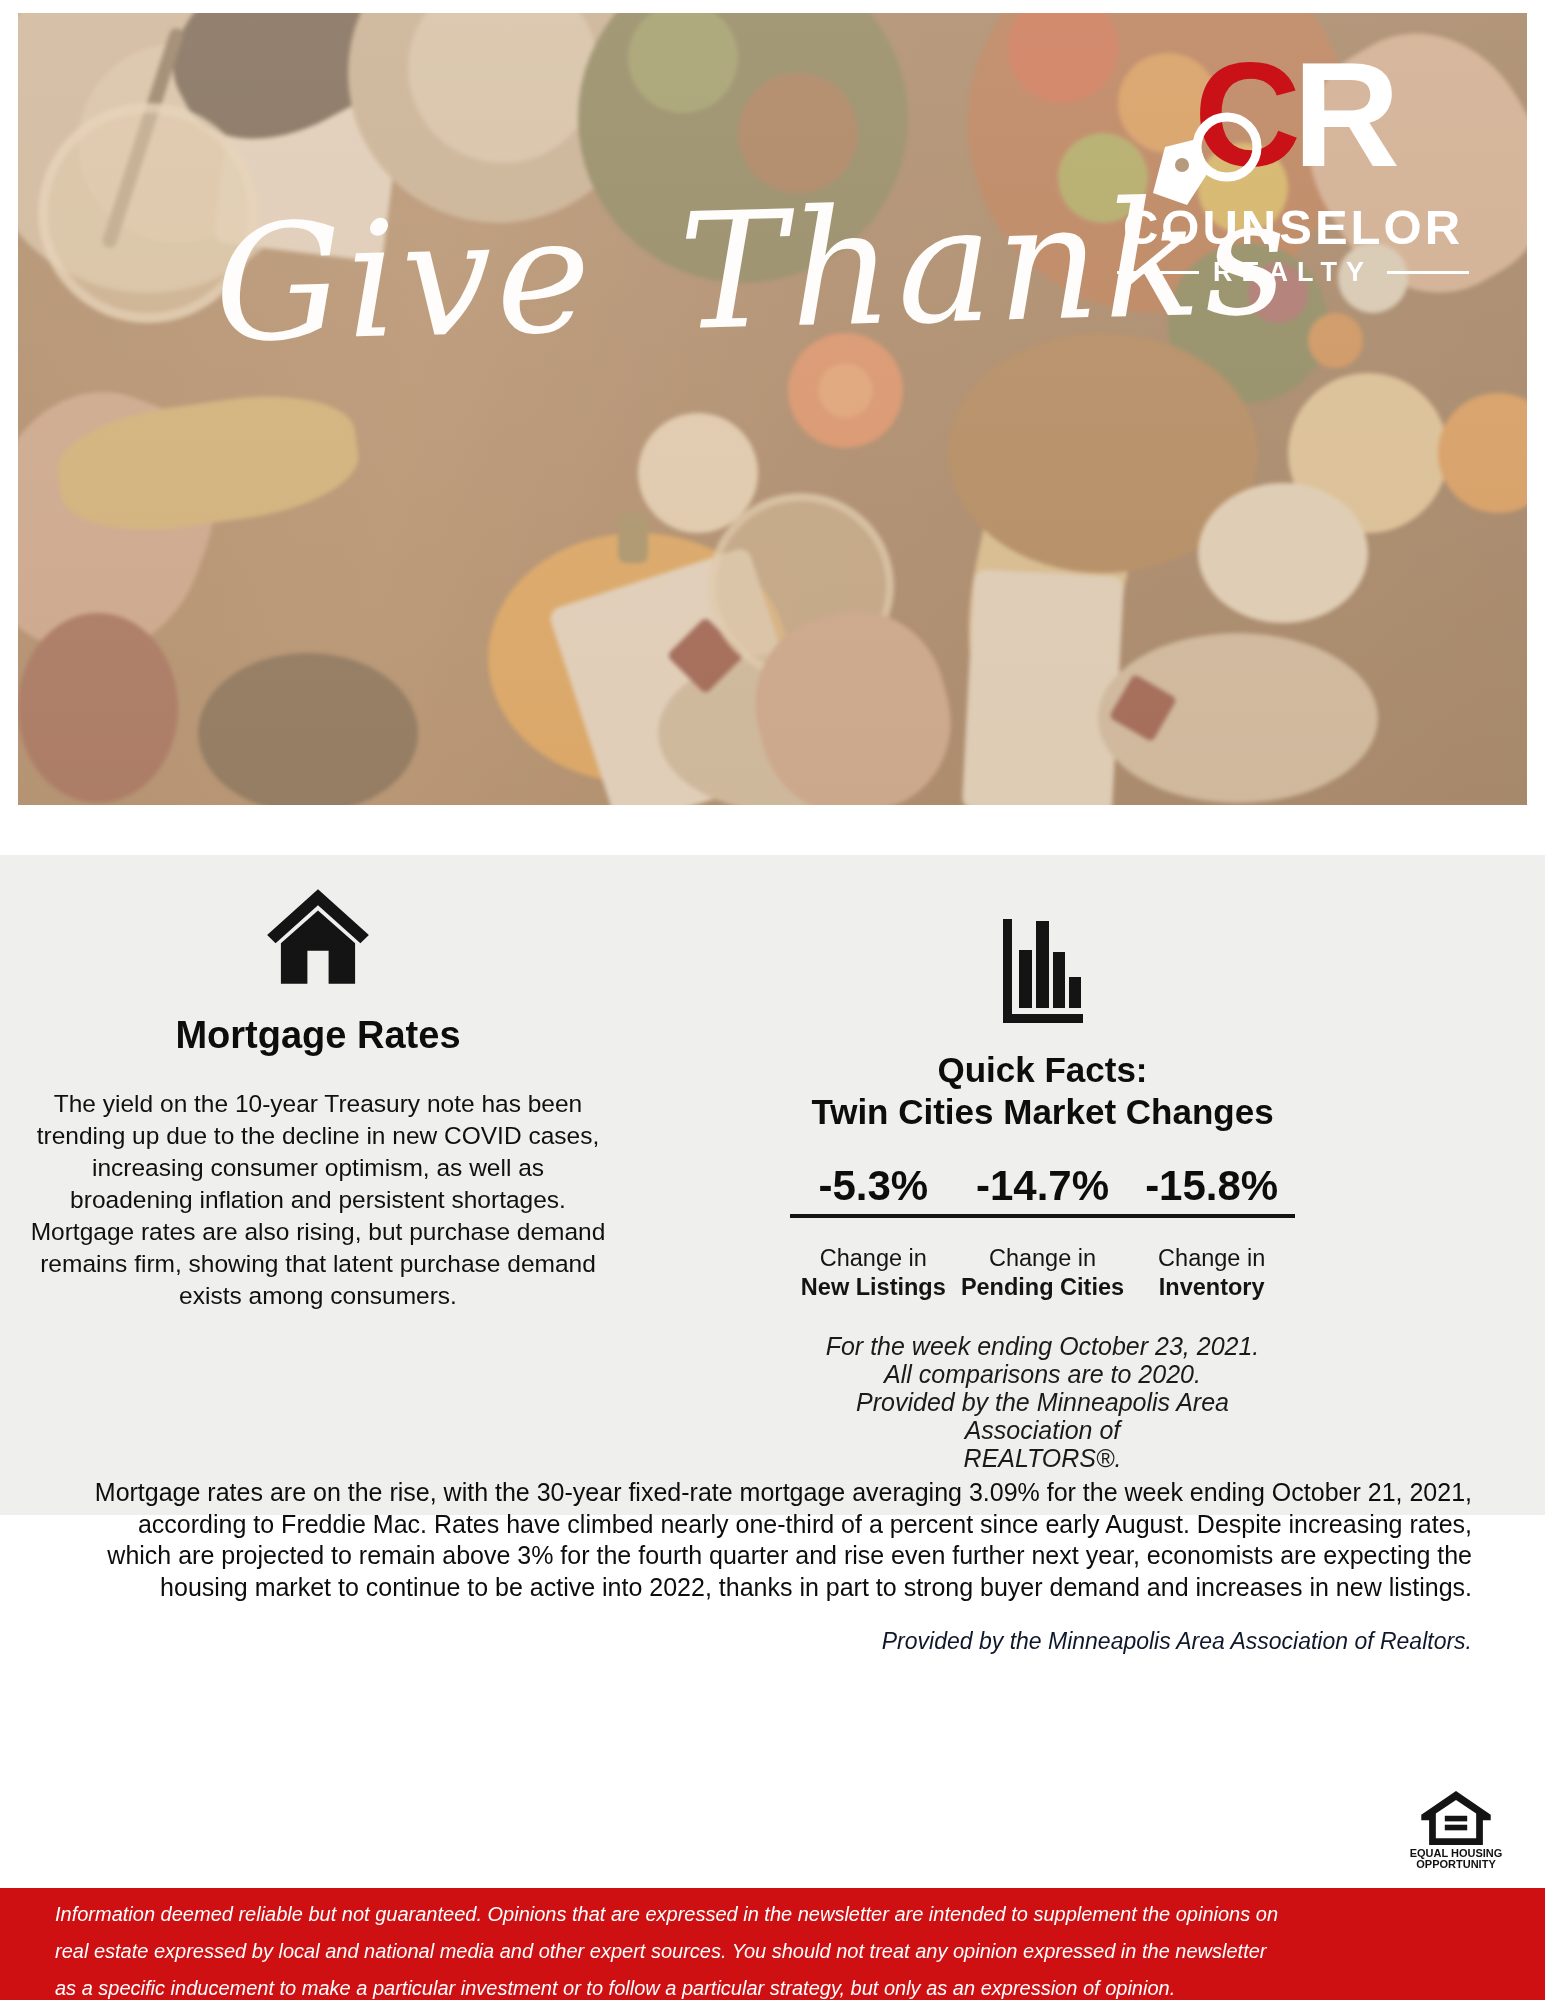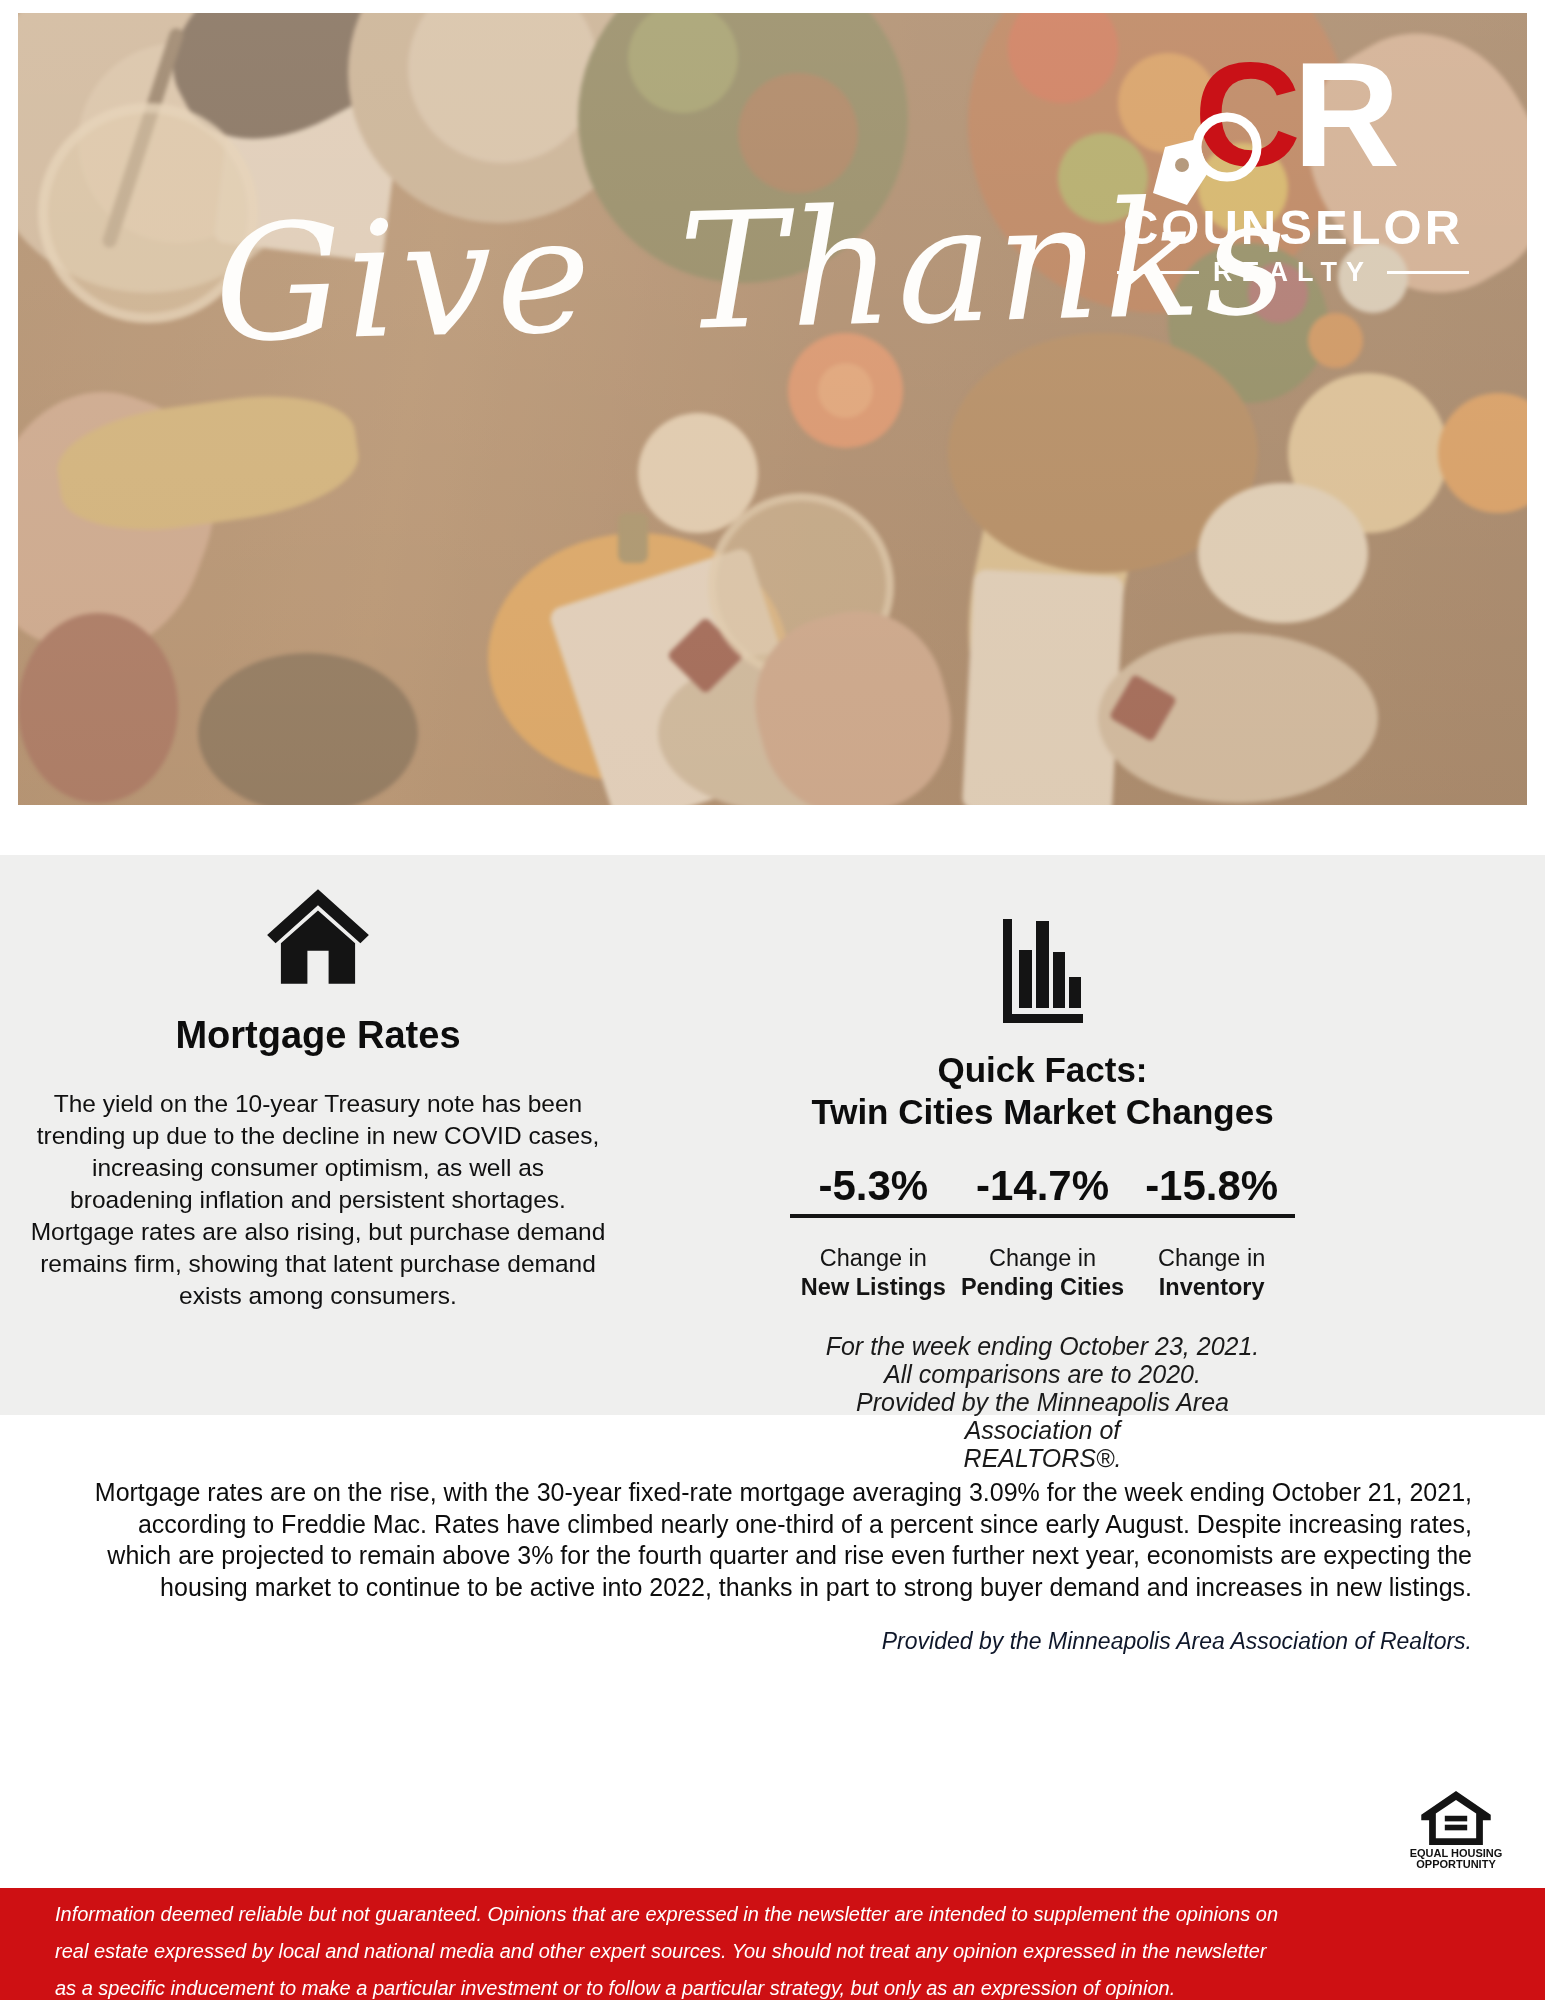--- a/index.html
+++ b/index.html
@@ -22,21 +22,21 @@
   .logo-cr{position:relative;font-size:148px;font-weight:bold;line-height:.78;letter-spacing:-8px;height:128px;}
   .logo-cr .c{color:#c91117;}
   .logo-cr .r{color:#ffffff;}
   .logo-key{position:absolute;left:18px;top:52px;width:150px;height:110px;z-index:2;}
   .logo-name{margin-top:14px;font-size:49px;font-weight:bold;color:#ffffff;letter-spacing:3px;}
   .logo-sub{margin-top:2px;display:flex;align-items:center;justify-content:center;gap:14px;
         color:#ffffff;font-size:27px;font-weight:bold;letter-spacing:9px;}
   .logo-sub .rule{display:inline-block;width:86px;height:3px;background:#ffffff;}
 
   
-  .gray-section{position:absolute;left:0;top:855px;width:1545px;height:560px;background:#efefee;}
+  .gray-section{position:absolute;left:0;top:855px;width:1545px;height:660px;background:#efefee;}
   .col{position:absolute;text-align:center;}
   .col-left{left:28px;top:0;width:580px;}
   .col-right{left:790px;top:12px;width:505px;}
 
   .house-icon{margin-top:34px;width:106px;height:96px;}
   .col-title{margin-top:26px;font-size:38px;font-weight:bold;color:#0d0d0d;line-height:1.1;}
   .col-body{font-size:24.5px;line-height:32px;color:#101010;}
   .col-attrib{margin-top:2px;font-style:italic;font-size:24px;color:#101010;}
   .col-attrib a{color:#0000c8;text-decoration:underline;}
 

